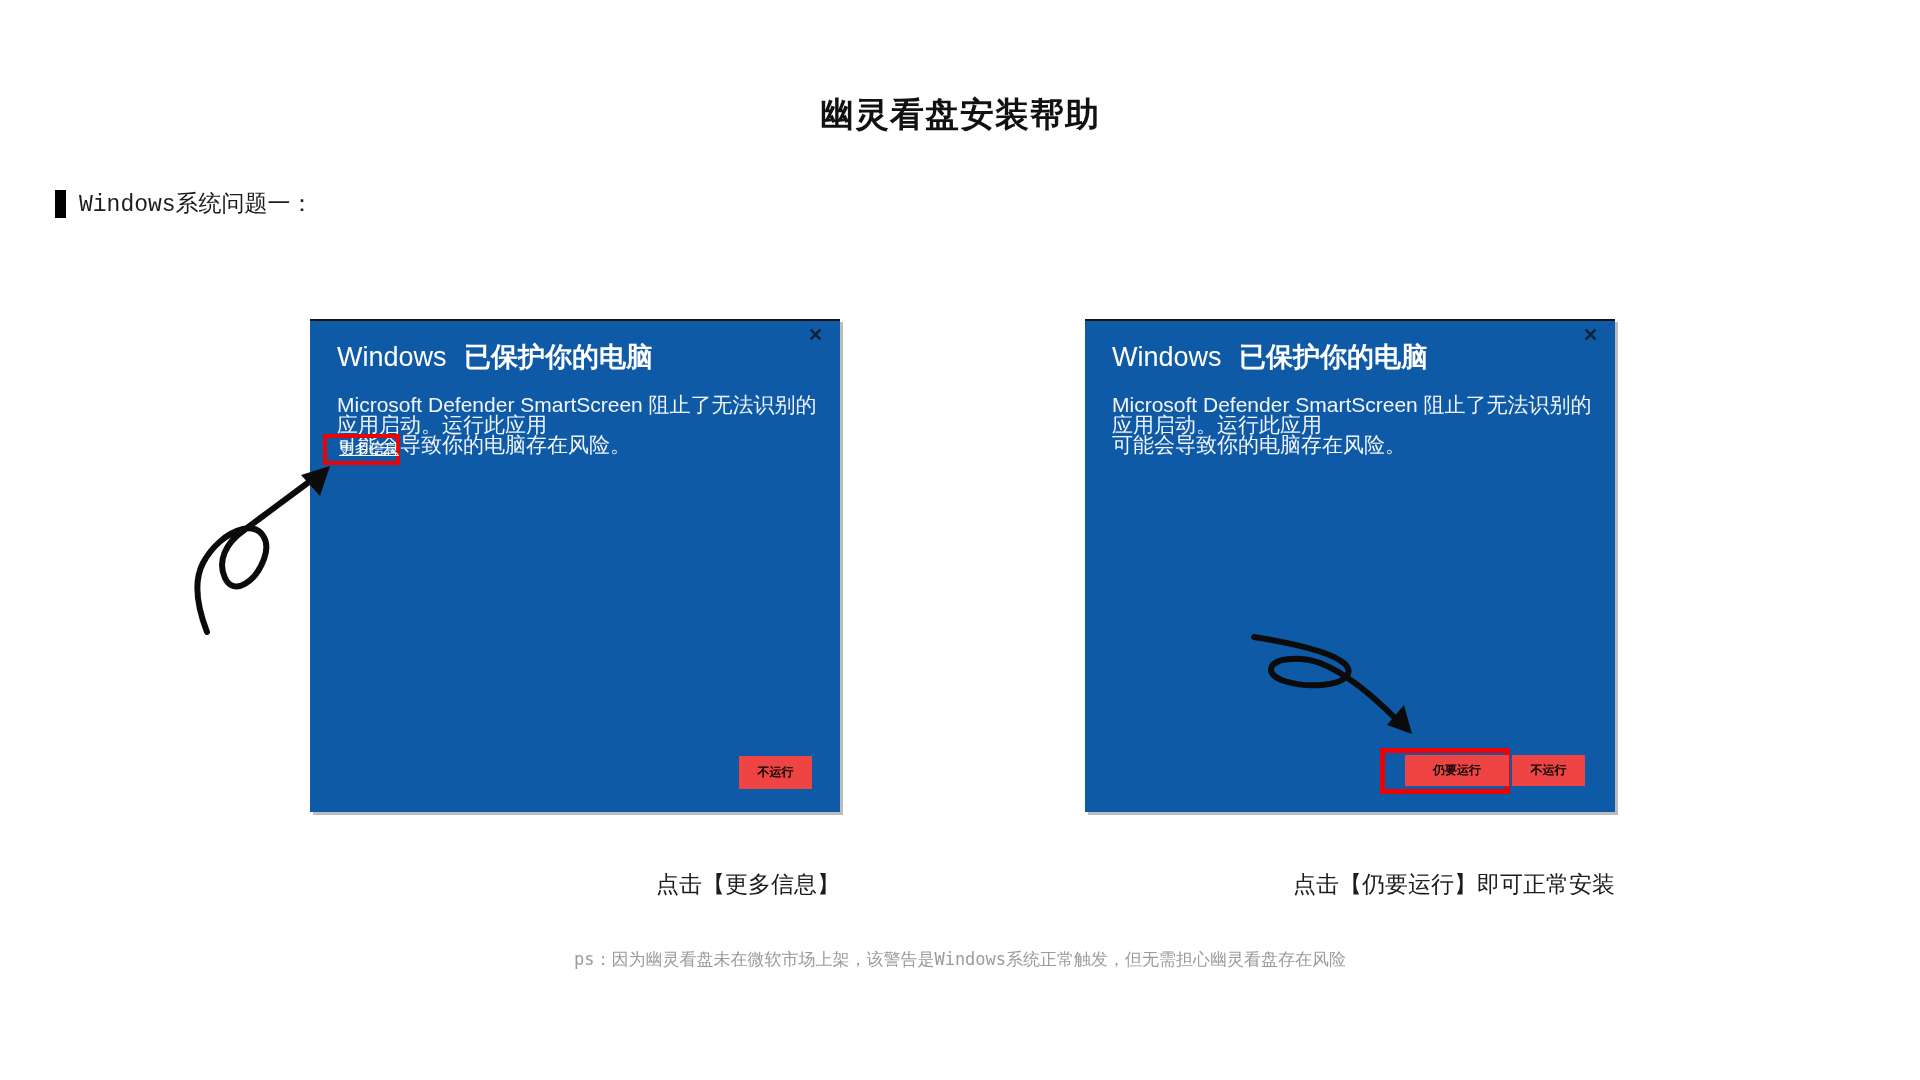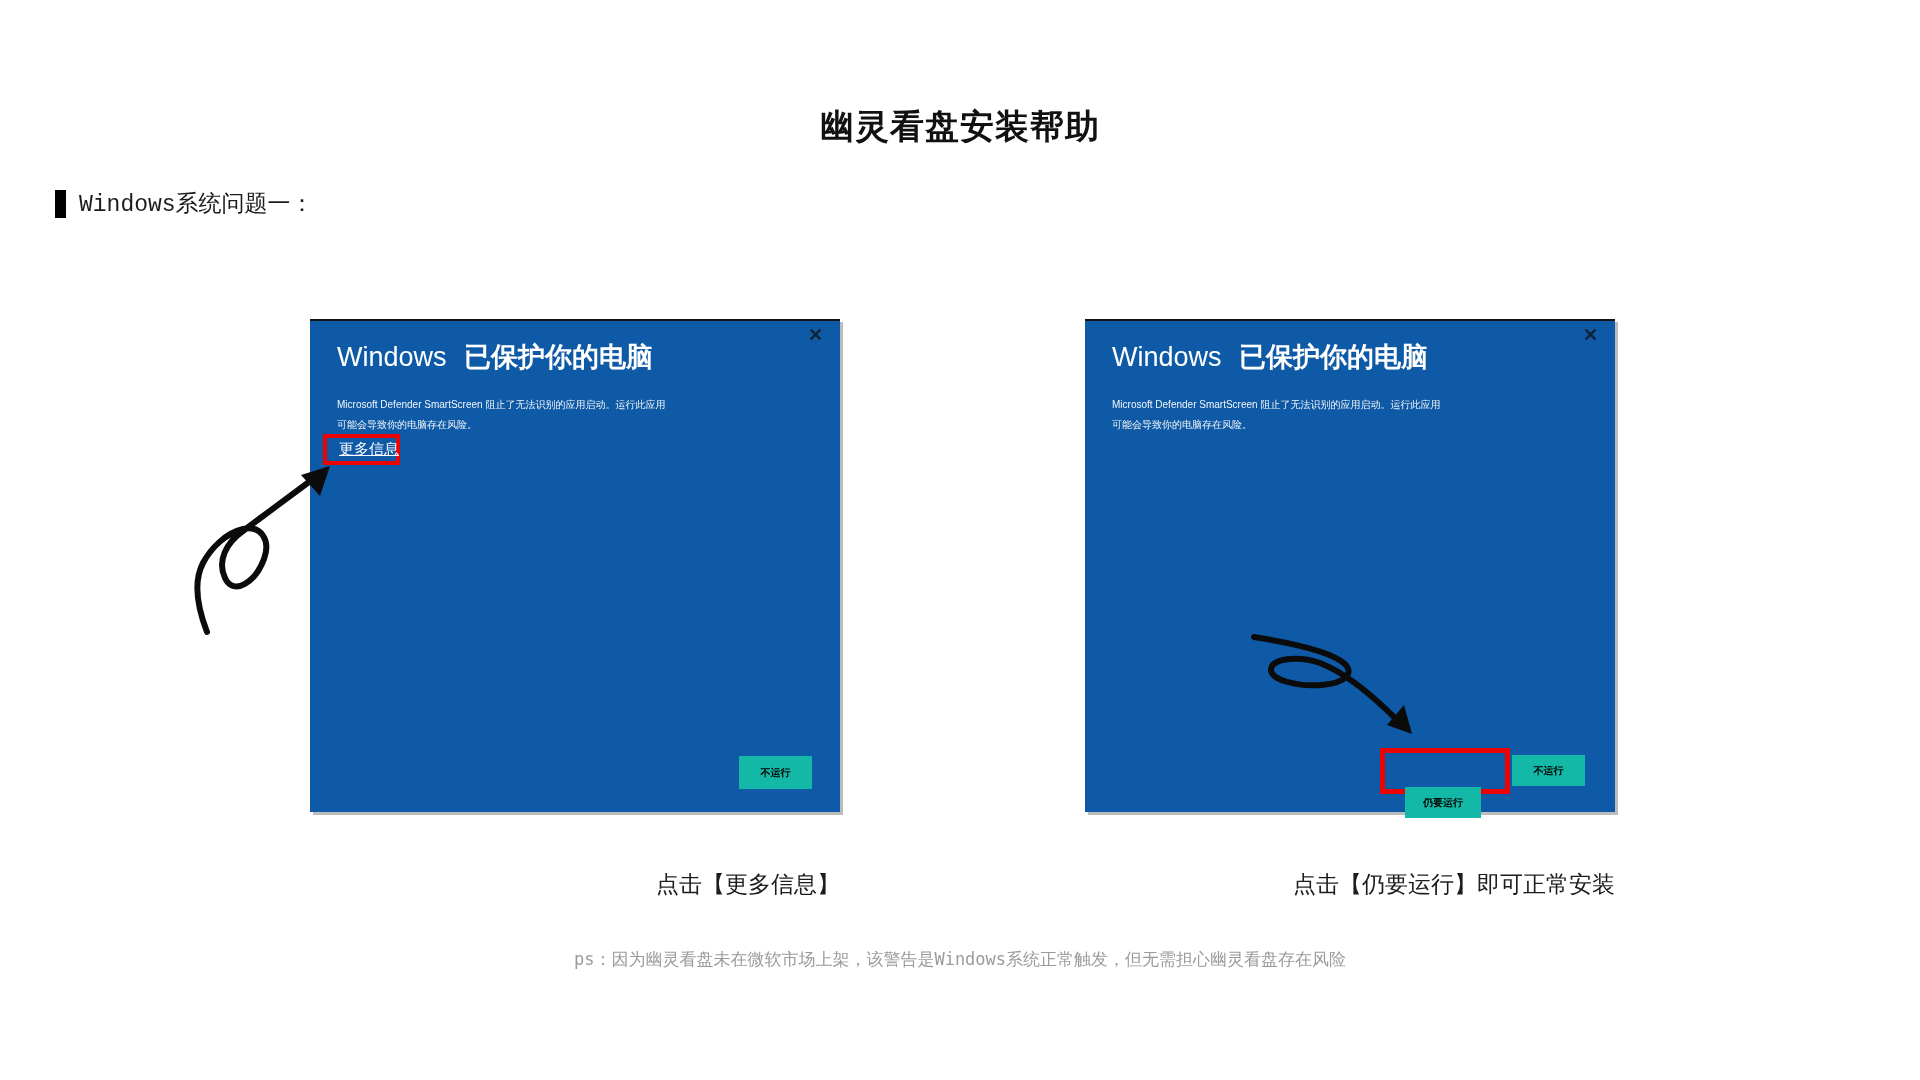--- a/index.html
+++ b/index.html
@@ -1,56 +1,56 @@
 <!DOCTYPE html>
 <html style="--blue: #0F5AA6; --red: #EB0202; --gray: #9B9B9B;"><head>
 <meta charset="utf-8">
 <style>
   * { margin:0; padding:0; box-sizing:border-box; }
   html,body { width:1920px; height:1080px; background:#ffffff; overflow:hidden; }
   body { position:relative; font-family:"Liberation Sans", sans-serif; color:#1a1a1a; }
   :root { --blue:#0F5AA6; --red:#EB0202; --gray:#9B9B9B; }
 
-  .page-title { position:absolute; top:104px; left:0; width:100%; text-align:center;
+  .page-title { position:absolute; top:92px; left:0; width:100%; text-align:center;
     font-size:34px; font-weight:bold; color:#111; letter-spacing:1px; }
 
   .section-heading { position:absolute; top:188px; left:55px; display:flex; align-items:center;
     font-family:Liberation Mono, monospace; font-size:23px; color:#1c1c1c; white-space:nowrap; }
   .section-bar { width:11px; height:28px; background:#000; margin-right:13px; flex:0 0 auto; }
   .section-gap { display:inline-block; width:30px; }
 
   .dialog { position:absolute; top:319px; height:493px; background:var(--blue);
     border-top:2px solid #141414; box-shadow:3px 3px 0 #bcbcbc; color:#fff; }
   .dialog-1 { left:310px; width:530px; }
   .dialog-2 { left:1085px; width:530px; }
 
   .close-x { position:absolute; top:5px; right:17px; font-size:18px; line-height:18px;
     color:#0d2236; font-weight:bold; cursor:default; }
 
   .dlg-title { position:absolute; top:18px; left:27px; font-size:27px; white-space:nowrap; }
   .dlg-title .t-reg { font-weight:300; }
   .dlg-title .t-bold { font-weight:700; margin-left:10px; }
 
   .dlg-body { position:absolute; top:74px; left:27px; right:22px;
-    font-size:10px; line-height:20px; color:#f2f6fa; }
+    font-size:21px; line-height:20px; color:#f2f6fa; }
 
   .more-info-box { position:absolute; top:113px; left:13px; width:77px; height:31px;
     border:4px solid var(--red); display:flex; align-items:center; padding-left:12px; }
   .more-info-link { font-size:15px; color:#fff; text-decoration:underline; white-space:nowrap; cursor:pointer; }
 
   .app-rows { position:absolute; top:128px; left:27px; font-size:15px; line-height:23px; color:#f2f6fa; }
   .app-row { display:flex; }
   .row-label { width:62px; flex:0 0 auto; }
   .row-value { white-space:nowrap; }
 
-  .win-btn { position:absolute; background:#14b8a6; color:#000; border:none;
-    font-family:"Liberation Sans", sans-serif; font-size:10px; font-weight:bold;
+  .win-btn { position:absolute; background:#ef4444; color:#000; border:none;
+    font-family:"Liberation Sans", sans-serif; font-size:12px; font-weight:bold;
     display:flex; align-items:center; justify-content:center; cursor:pointer; }
   .btn-dont-run-1 { top:435px; right:28px; width:73px; height:33px; }
-  .btn-run-anyway { top:434px; left:320px; width:76px; height:31px;margin-top:32px; }
+  .btn-run-anyway { top:434px; left:320px; width:104px; height:31px; }
   .btn-dont-run-2 { top:434px; right:30px; width:73px; height:31px; }
   .run-highlight-box { position:absolute; top:427px; left:295px; width:130px; height:46px;
     border:5px solid var(--red); }
 
   .caption { position:absolute; top:869px; text-align:right; font-size:23px; color:#1c1c1c;
     font-family:"DejaVu Sans Mono", monospace; white-space:nowrap; }
   .caption-1 { left:310px; width:530px; }
   .caption-2 { left:1085px; width:530px; }
 
   .ps-note { position:absolute; top:948px; left:0; width:100%; text-align:center;

